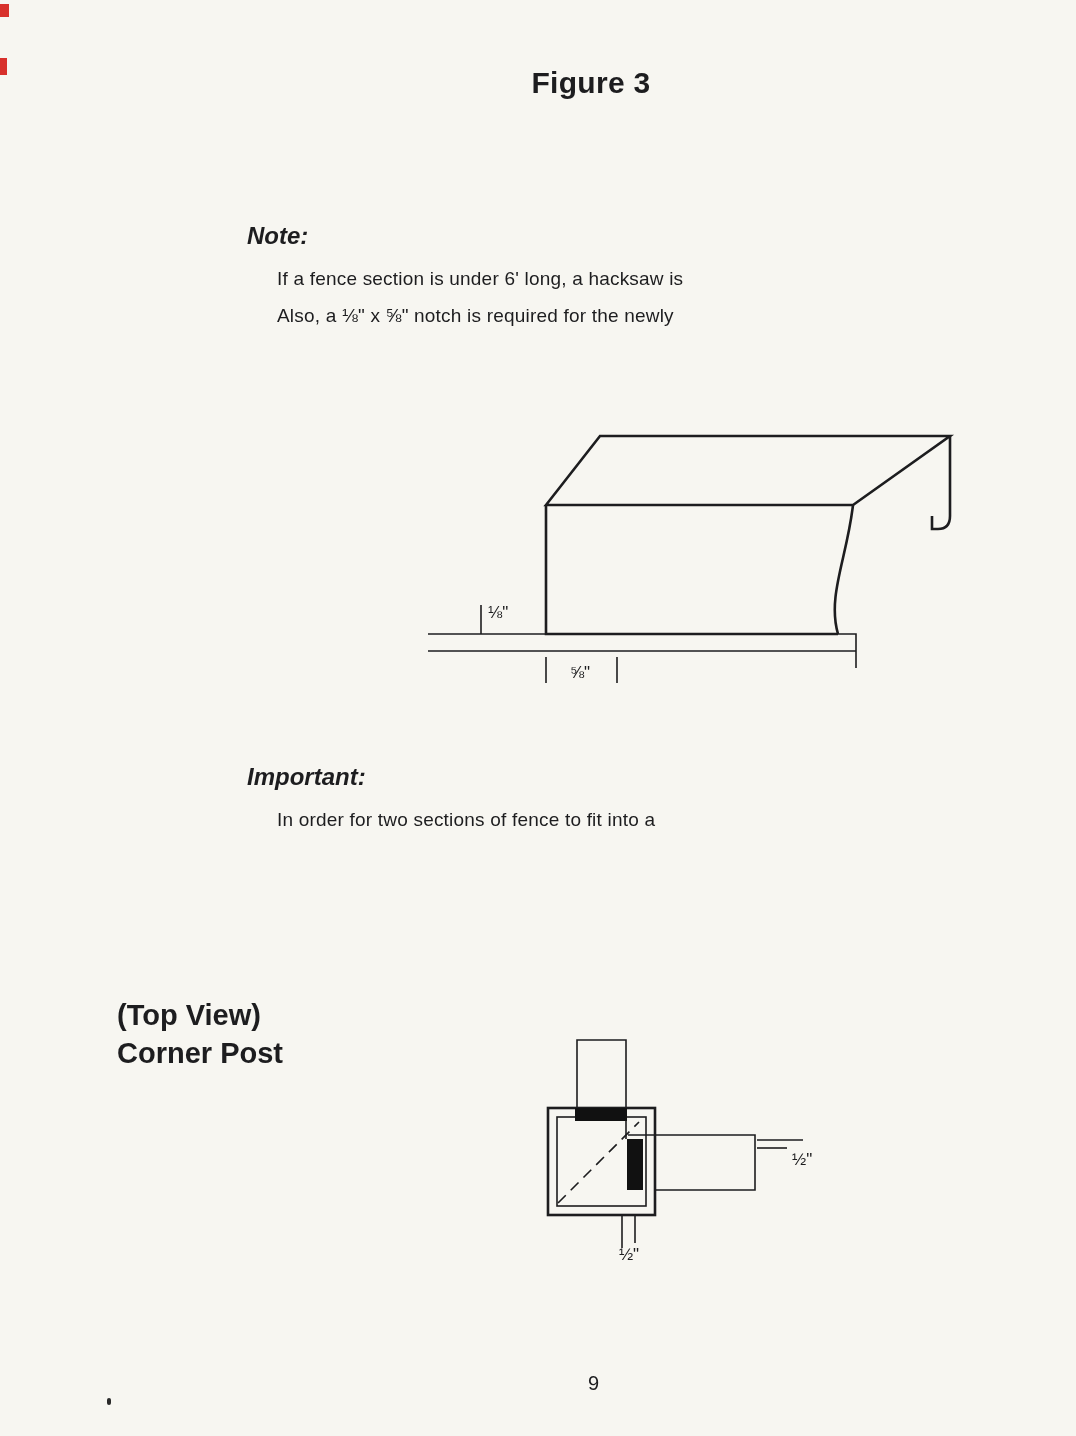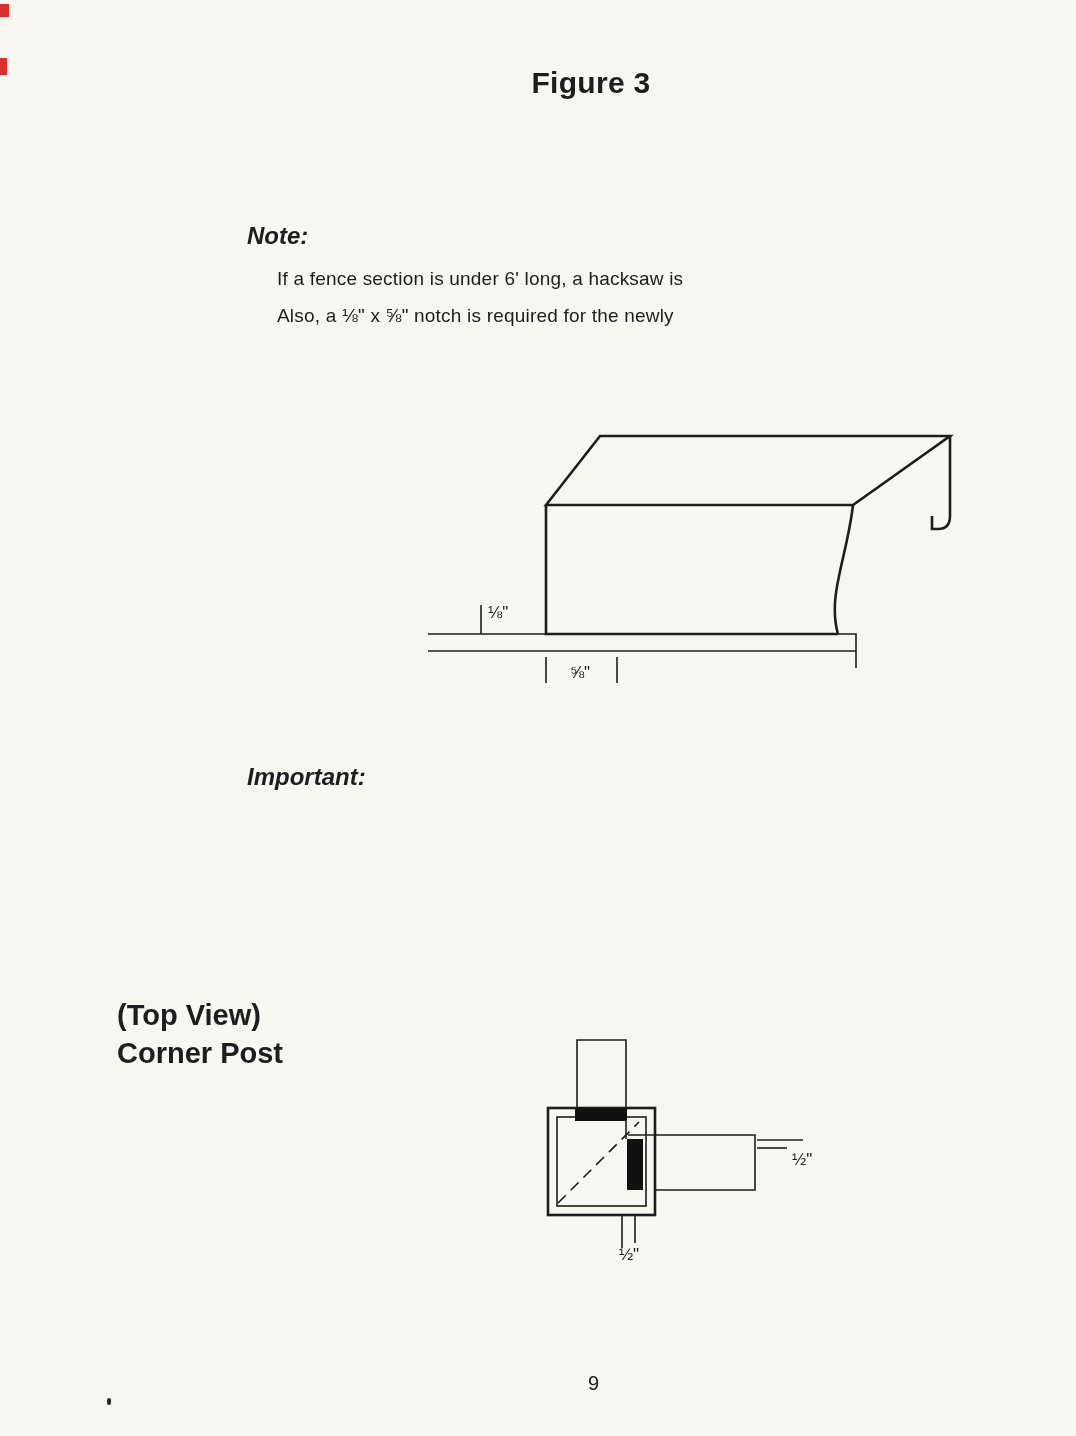--- a/index.html
+++ b/index.html
@@ -84,20 +84,21 @@
     <path class="stroke-thin" d="M71,177 L71,206"></path>
     <text x="78" y="190">⅛"</text>
 
     <path class="stroke-thin" d="M136,229 L136,255"></path>
     <path class="stroke-thin" d="M207,229 L207,255"></path>
     <text x="170" y="250" text-anchor="middle">⅝"</text>
   </svg>
 
   <div class="abs heading" style="left:247px; top:763px;">Important:</div>
   <div class="abs body-text" style="left:277px; top:801px;">
+    <div>In order for two sections of fence to fit into a</div>
   </div>
 
   <div class="abs label" style="left:117px; top:996px;">
     <div>(Top View)</div>
     <div>Corner Post</div>
   </div>
 
   <svg class="abs" style="left:535px; top:1032px;" width="330" height="242" viewBox="0 0 330 242">
 
     <path class="stroke-thin" d="M42,76 L42,8 L91,8 L91,107"></path>

